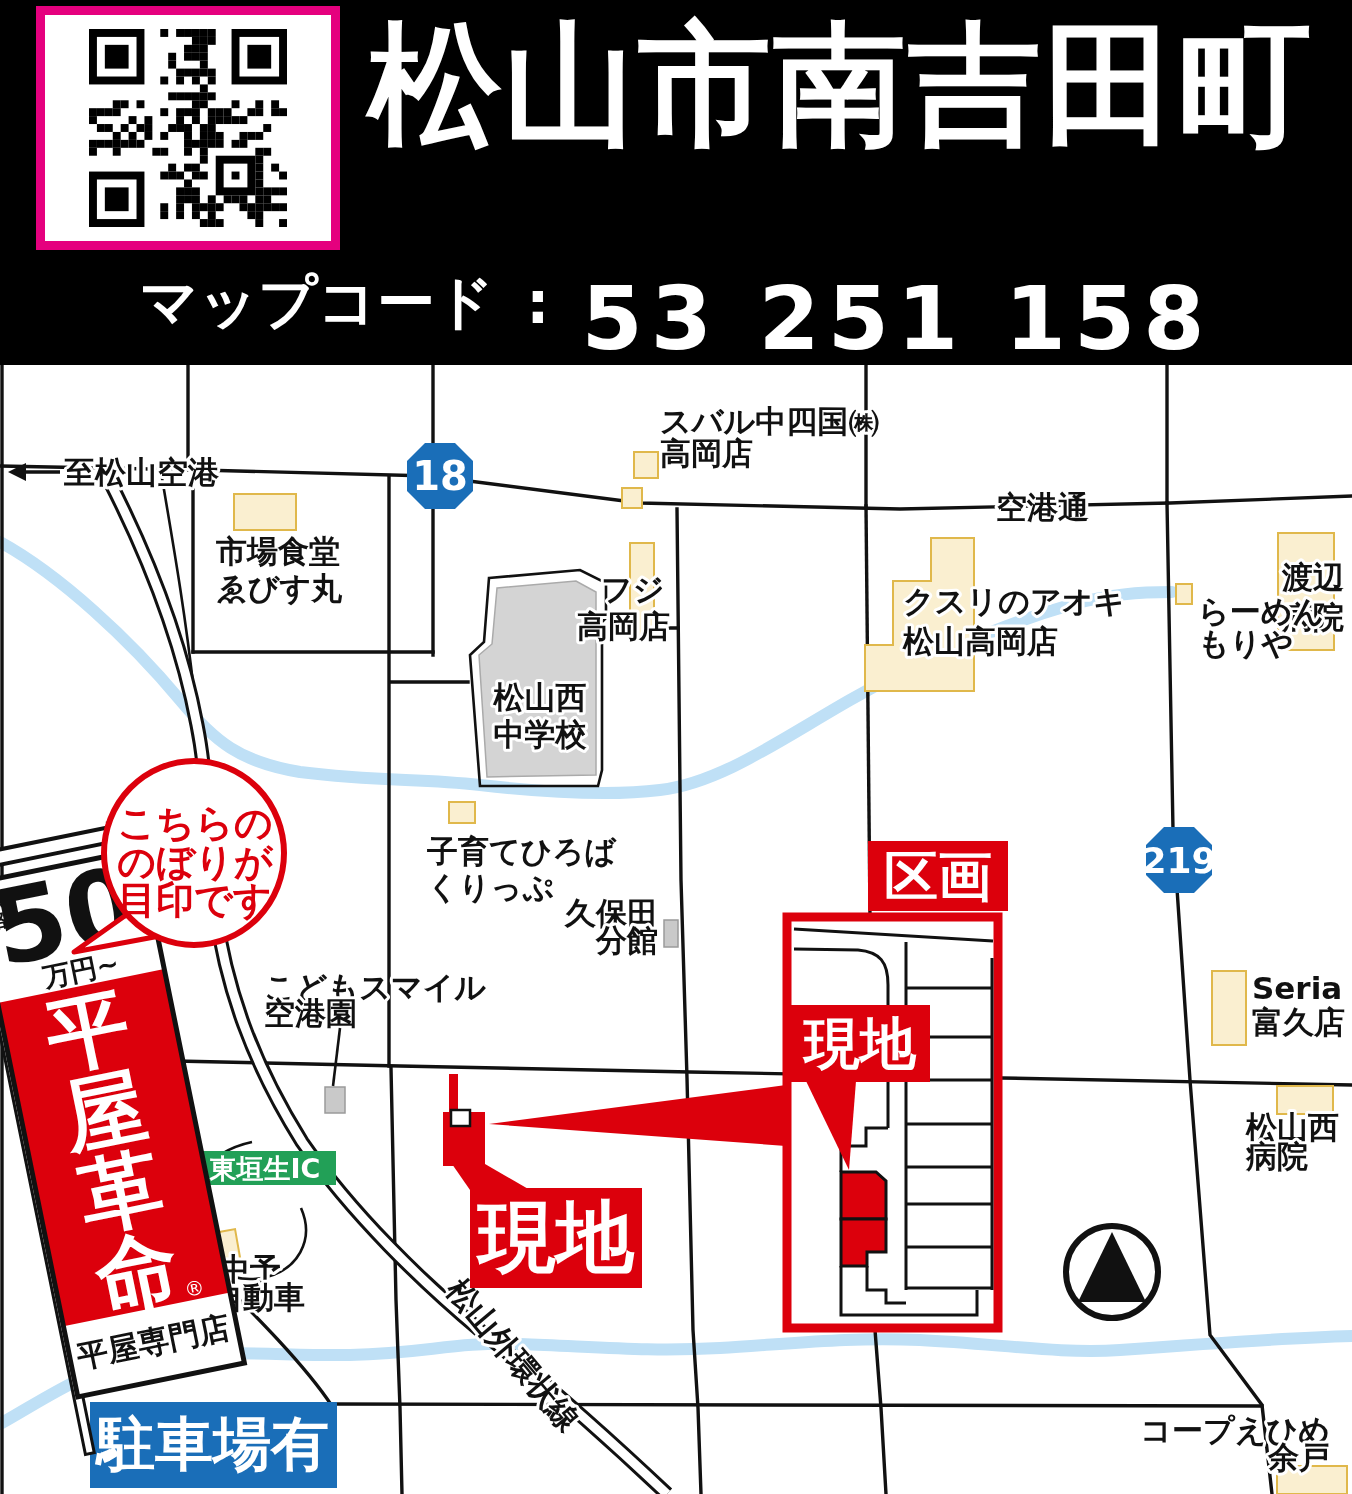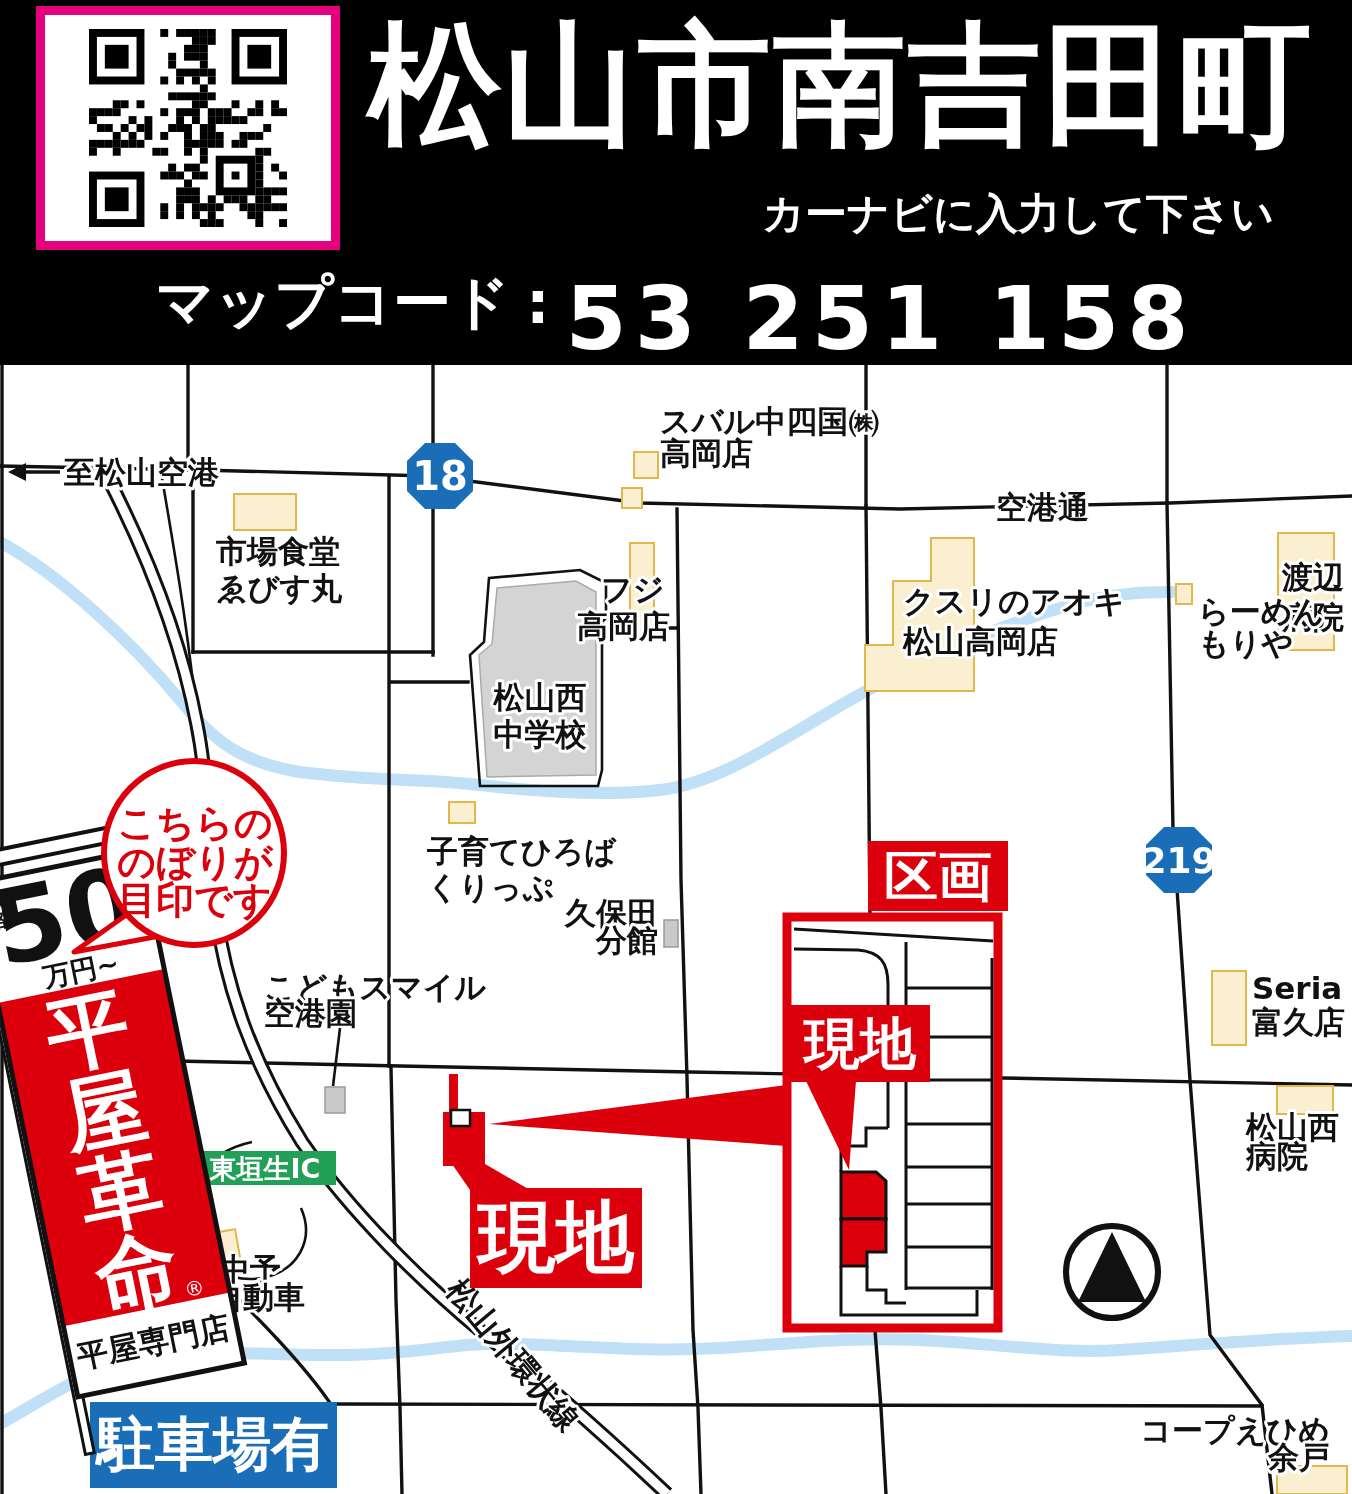--- a/index.html
+++ b/index.html
@@ -6,21 +6,21 @@
     font-family:"DejaVu Sans","Liberation Sans",sans-serif;}
   .stage{position:relative;width:1224px;height:1494px;}
   
   .header{position:absolute;left:0;top:0;width:1352px;height:365px;background:#000;color:#fff;}
   .qrbox{position:absolute;left:36px;top:6px;width:286px;height:226px;background:#fff;border:9px solid #E5007E;}
   .qrbox svg{display:block;margin:14px auto 0 auto;}
   .title{position:absolute;left:368px;top:12px;width:975px;font-size:133px;font-weight:900;
     letter-spacing:2px;line-height:1.1;white-space:nowrap;}
   .subtitle{position:absolute;right:78px;top:186px;font-size:42px;font-weight:700;white-space:nowrap;}
   .mapcode{position:absolute;left:0;top:248px;width:1352px;height:110px;display:flex;
-    align-items:center;justify-content:center;gap:16px;white-space:nowrap;}
+    align-items:center;justify-content:center;gap:32px;white-space:nowrap;}
   .mapcode .lbl{font-size:58px;font-weight:800;}
   .mapcode .sep{font-size:58px;font-weight:800;}
   .mapcode .val{font-size:88px;font-weight:800;letter-spacing:8px;margin-top:31px;}
   
   .map{position:absolute;left:0;top:365px;}
   text{font-family:"DejaVu Sans","Liberation Sans",sans-serif;}
   .lm{font-size:31px;font-weight:700;fill:#111;paint-order:stroke;stroke:#fff;stroke-width:6px;stroke-linejoin:round;}
   .road{fill:none;stroke:#111;stroke-width:3.4;stroke-linecap:square;}
   .thin{fill:none;stroke:#111;stroke-width:2.6;}
   .bldgY{fill:#FAEFD0;stroke:#E0B84B;stroke-width:2;}
@@ -216,21 +216,20 @@
             <rect x="0" y="18" width="7" height="7" fill="#000"></rect>
             <rect x="1" y="19" width="5" height="5" fill="#fff"></rect>
             <rect x="2" y="20" width="3" height="3" fill="#000"></rect>
             <rect x="16" y="16" width="5" height="5" fill="#000"></rect>
             <rect x="17" y="17" width="3" height="3" fill="#fff"></rect>
             <rect x="18" y="18" width="1" height="1" fill="#000"></rect>
           </g>
       </svg>
     </div>
     <div class="title">松山市南吉田町</div>
-    <div class="subtitle">カーナビに入力して下さい</div>
     <div class="mapcode">
       <span class="lbl">マップコード</span>
       <span class="sep">:</span>
       <span class="val">53 251 158</span>
     </div>
   </div>
 
   <svg class="map" width="1352" height="1129" viewBox="0 365 1352 1129">
 
     <rect x="0" y="365" width="1352" height="1129" fill="#fff"></rect>

